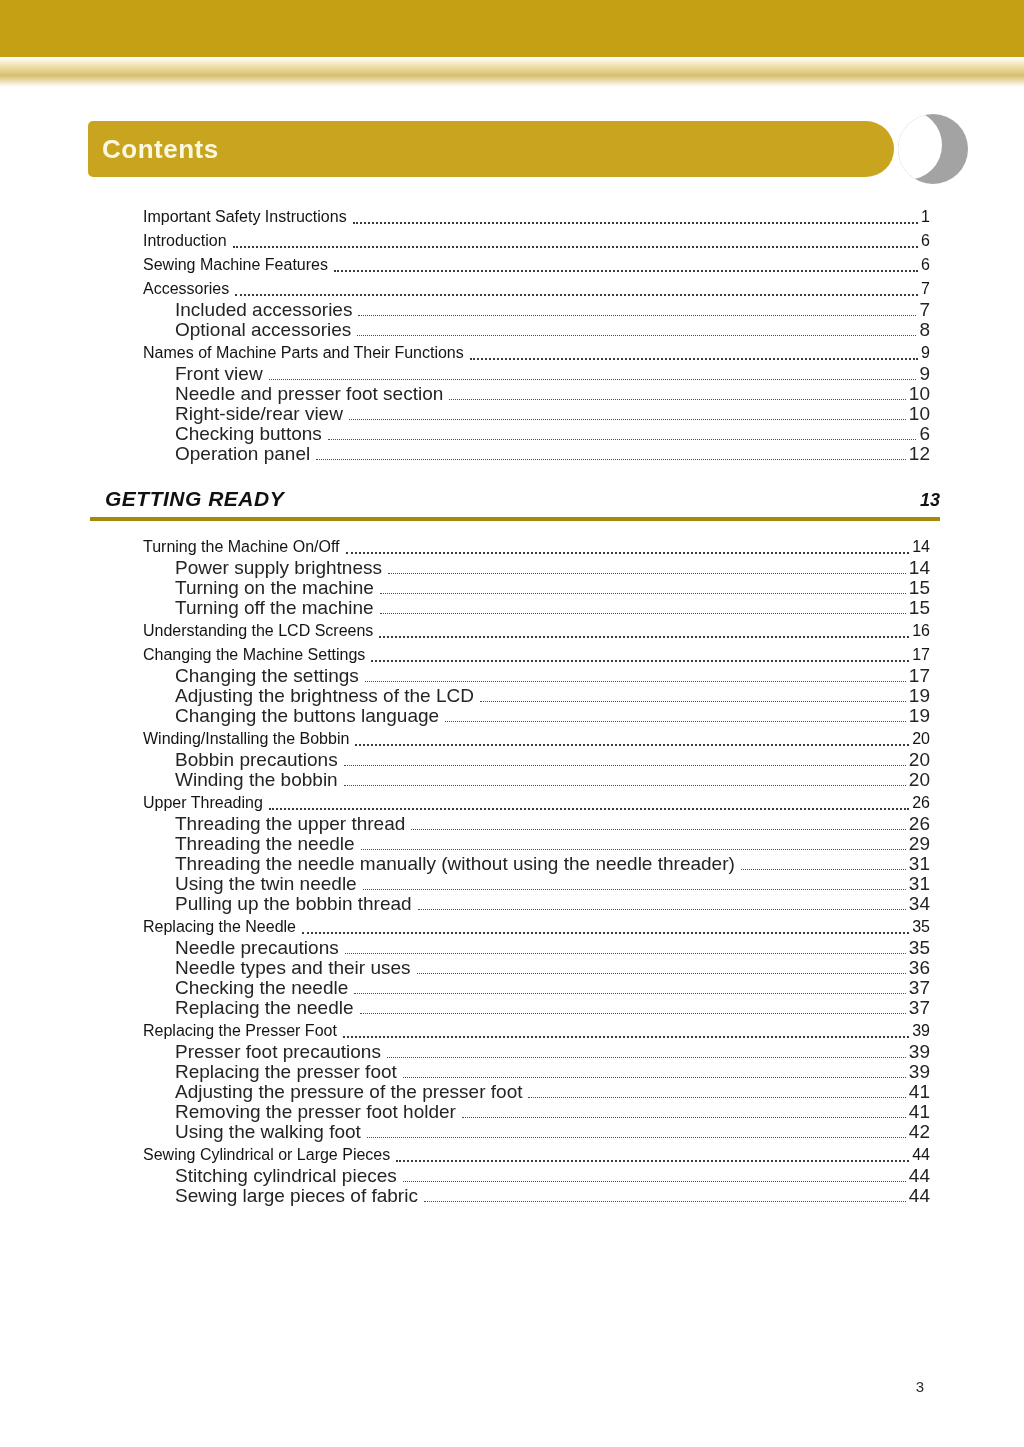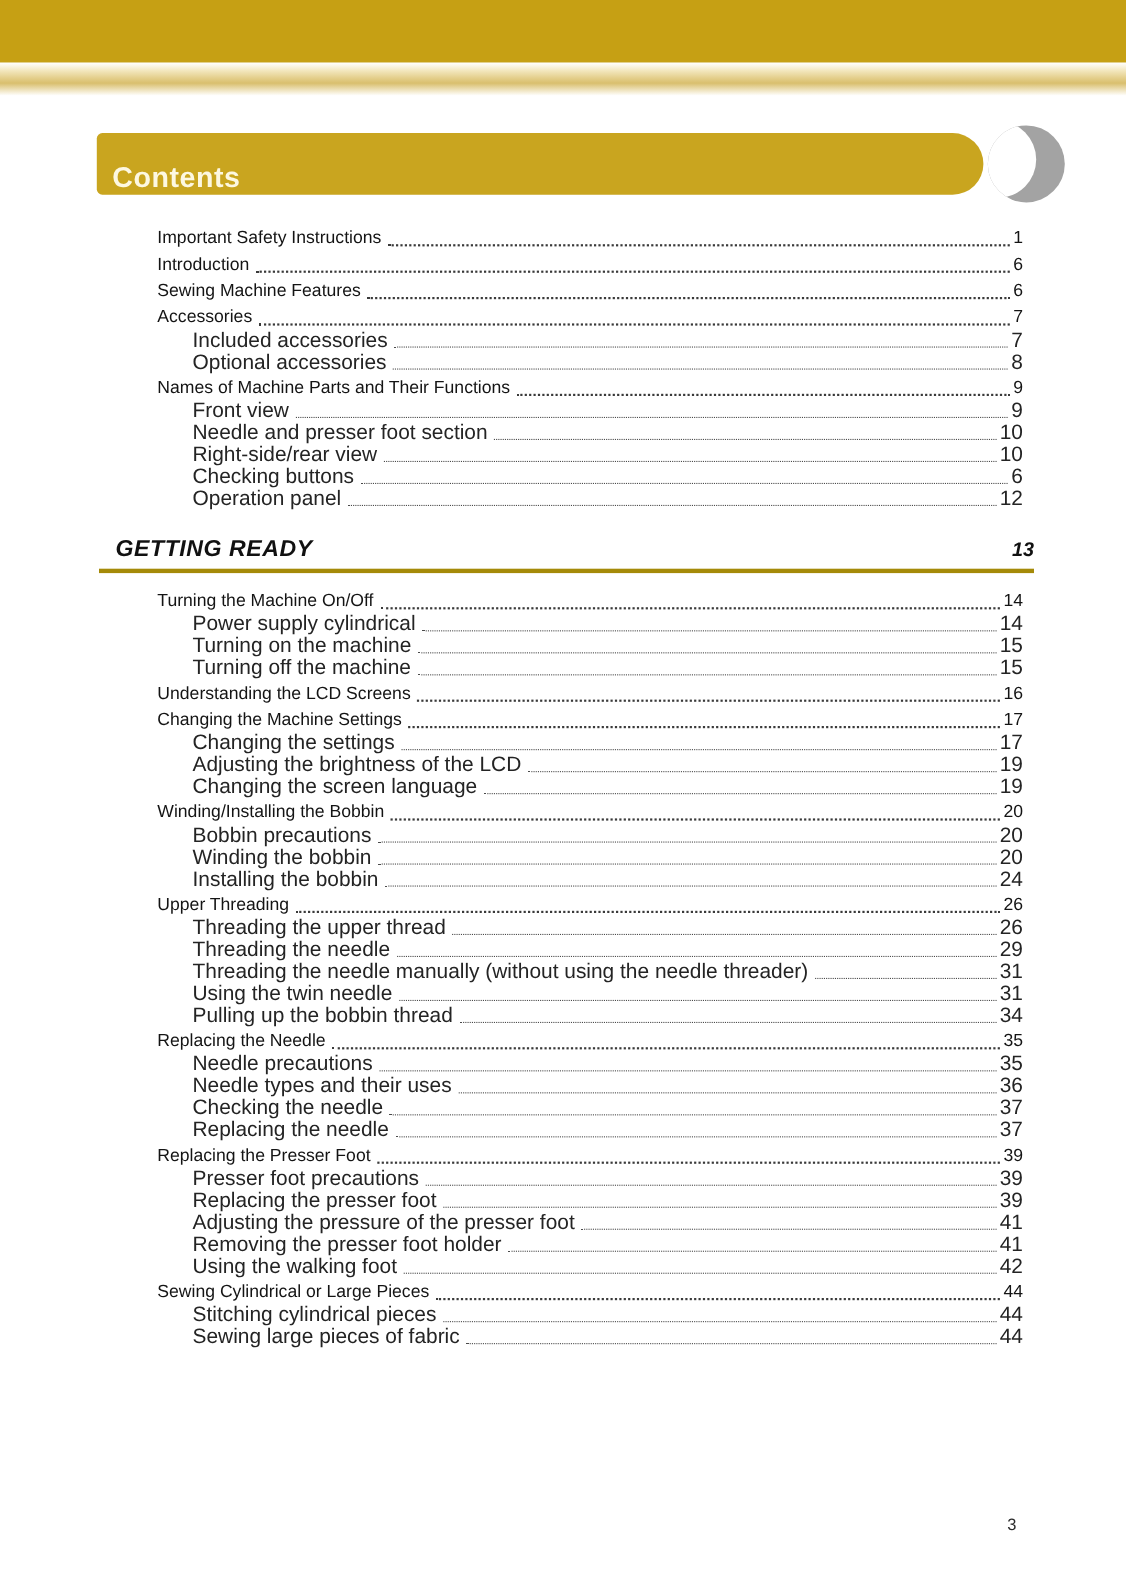--- a/index.html
+++ b/index.html
@@ -57,21 +57,21 @@
   }
   .contents-banner {
     position: absolute;
     left: 0;
     top: 0;
     width: 806px;
     height: 56px;
     background: var(--banner-gold, #c9a51f);
     border-radius: 5px 28px 28px 5px;
     display: flex;
-    align-items: flex-end;
+    align-items: center;
     padding-left: 14px;
     z-index: 2;
   }
   .contents-banner .banner-title {
     color: var(--banner-text, #fdf8e1);
     font-size: 26px;
     font-weight: bold;
     letter-spacing: 0.5px;
   }
   .toc {
@@ -225,21 +225,21 @@
 </div>
 <div class="section-rule"></div>
 
 <div class="toc toc-main" id="toc-main">
     <div class="toc-row level-1">
       <span class="toc-label">Turning the Machine On/Off</span>
       <span class="toc-leader"></span>
       <span class="toc-page">14</span>
     </div>
     <div class="toc-row level-2">
-      <span class="toc-label">Power supply cylindrical</span>
+      <span class="toc-label">Power supply brightness</span>
       <span class="toc-leader"></span>
       <span class="toc-page">14</span>
     </div>
     <div class="toc-row level-2">
       <span class="toc-label">Turning on the machine</span>
       <span class="toc-leader"></span>
       <span class="toc-page">15</span>
     </div>
     <div class="toc-row level-2">
       <span class="toc-label">Turning off the machine</span>
@@ -260,44 +260,39 @@
       <span class="toc-label">Changing the settings</span>
       <span class="toc-leader"></span>
       <span class="toc-page">17</span>
     </div>
     <div class="toc-row level-2">
       <span class="toc-label">Adjusting the brightness of the LCD</span>
       <span class="toc-leader"></span>
       <span class="toc-page">19</span>
     </div>
     <div class="toc-row level-2">
-      <span class="toc-label">Changing the screen language</span>
+      <span class="toc-label">Changing the buttons language</span>
       <span class="toc-leader"></span>
       <span class="toc-page">19</span>
     </div>
     <div class="toc-row level-1">
       <span class="toc-label">Winding/Installing the Bobbin</span>
       <span class="toc-leader"></span>
       <span class="toc-page">20</span>
     </div>
     <div class="toc-row level-2">
       <span class="toc-label">Bobbin precautions</span>
       <span class="toc-leader"></span>
       <span class="toc-page">20</span>
     </div>
     <div class="toc-row level-2">
       <span class="toc-label">Winding the bobbin</span>
       <span class="toc-leader"></span>
       <span class="toc-page">20</span>
     </div>
-    <div class="toc-row level-2">
-      <span class="toc-label">Installing the bobbin</span>
-      <span class="toc-leader"></span>
-      <span class="toc-page">24</span>
-    </div>
     <div class="toc-row level-1">
       <span class="toc-label">Upper Threading</span>
       <span class="toc-leader"></span>
       <span class="toc-page">26</span>
     </div>
     <div class="toc-row level-2">
       <span class="toc-label">Threading the upper thread</span>
       <span class="toc-leader"></span>
       <span class="toc-page">26</span>
     </div>

